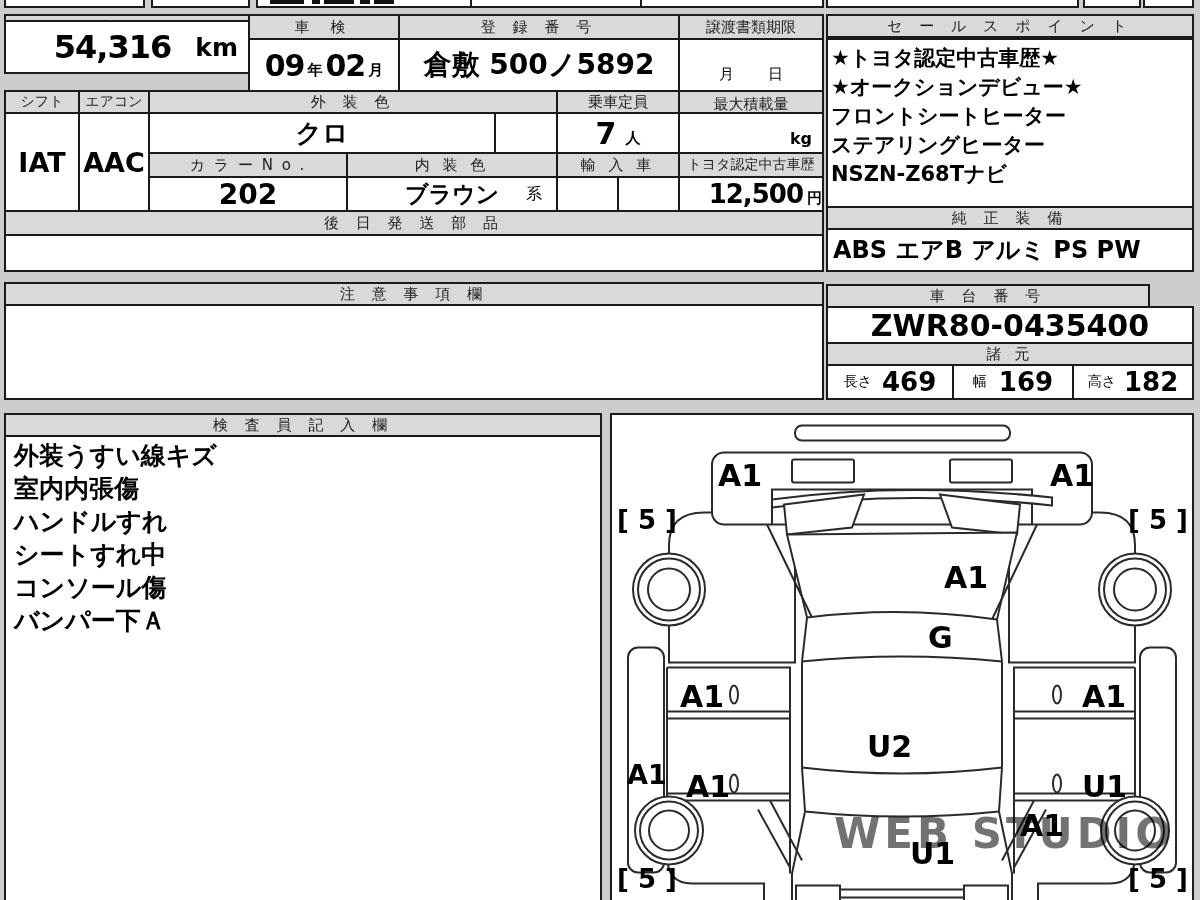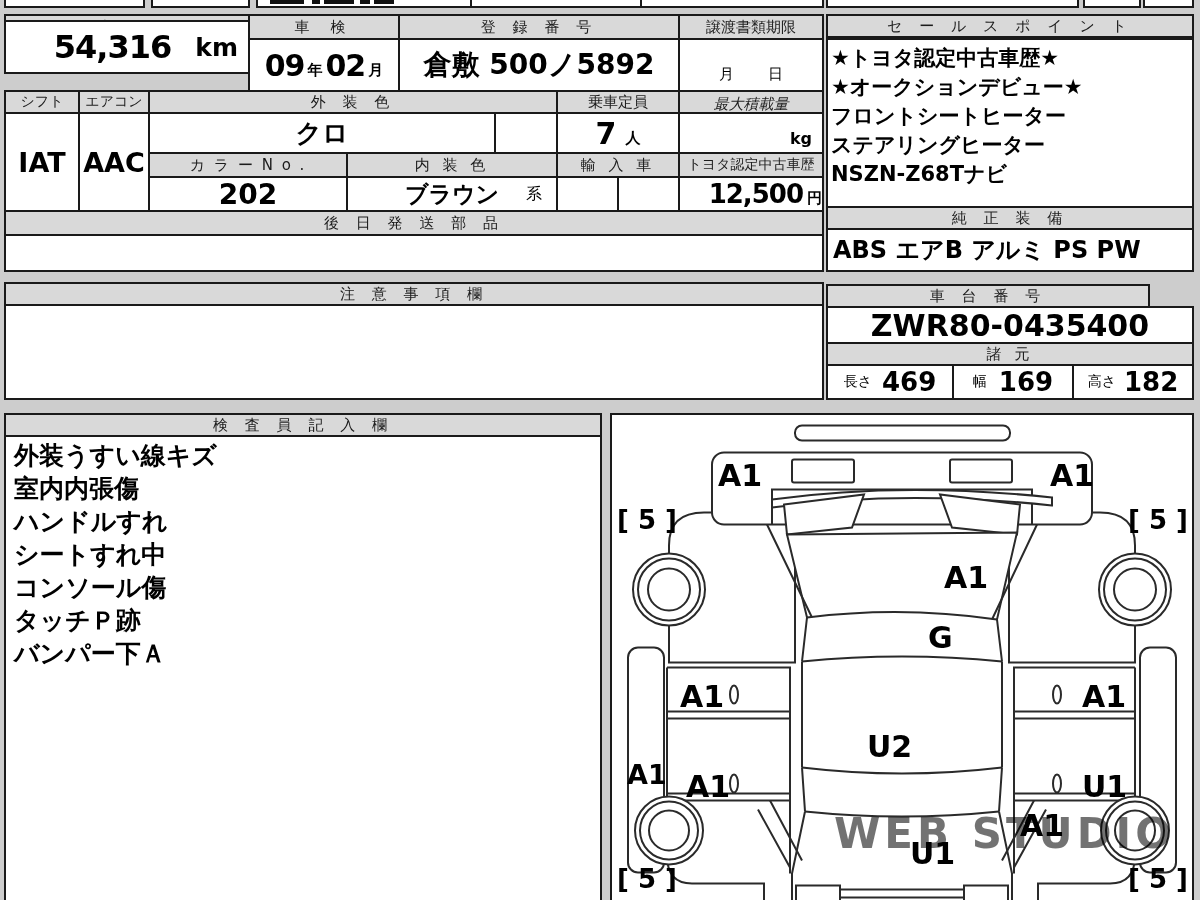--- a/index.html
+++ b/index.html
@@ -58,21 +58,21 @@
   <div class="c v" style="left:398px;top:38px;width:282px;height:54px;font-size:28px;">倉敷 500ノ5892</div>
   <div class="c v" style="left:678px;top:38px;width:146px;height:54px;align-items:flex-end;padding-bottom:6px;gap:34px;font-weight:normal;font-size:15px;">
     <span>月</span>
     <span>日</span>
   </div>
 
   <div class="c h" style="left:4px;top:90px;width:76px;height:24px;font-size:14px;">シフト</div>
   <div class="c h" style="left:78px;top:90px;width:72px;height:24px;font-size:14px;">エアコン</div>
   <div class="c h sp6" style="left:148px;top:90px;width:410px;height:24px;">外 装 色</div>
   <div class="c h" style="left:556px;top:90px;width:124px;height:24px;">乗車定員</div>
-  <div class="c h" style="left:678px;top:90px;width:146px;height:28px;font-style:italic;">最大積載量</div>
+  <div class="c h" style="left:678px;top:90px;width:146px;height:28px;">最大積載量</div>
 
   <div class="c v" style="left:4px;top:112px;width:76px;height:100px;font-size:27px;">IAT</div>
   <div class="c v" style="left:78px;top:112px;width:72px;height:100px;font-size:27px;">AAC</div>
 
   <div class="c v kana" style="left:148px;top:112px;width:348px;height:42px;">クロ</div>
   <div class="c" style="left:494px;top:112px;width:64px;height:42px;"></div>
   <div class="c v" style="left:556px;top:112px;width:124px;height:42px;gap:10px;">
     <span class="num">7</span>
     <span class="unit" style="padding-top:10px;">人</span>
   </div>
@@ -128,21 +128,20 @@
     <span style="font-size:26px;">182</span>
   </div>
 
   <div class="c h sp6" style="left:4px;top:413px;width:598px;height:24px;">検 査 員 記 入 欄</div>
   <div class="c notes" style="left:4px;top:435px;width:598px;height:470px;padding:2px 8px;">
     <div>外装うすい線キズ</div>
     <div>室内内張傷</div>
     <div>ハンドルすれ</div>
     <div>シートすれ中</div>
     <div>コンソール傷</div>
-    <div>タッチＰ跡</div>
     <div>バンパー下Ａ</div>
   </div>
 
   <div class="c" style="left:610px;top:413px;width:584px;height:492px;">
     <svg width="580" height="488" viewBox="0 0 580 487">
       <g fill="#fff" stroke="#2a2a2a" stroke-width="2">
 
         <rect x="16" y="232" width="36" height="225" rx="10"></rect>
         <rect x="528" y="232" width="36" height="225" rx="10"></rect>
 

